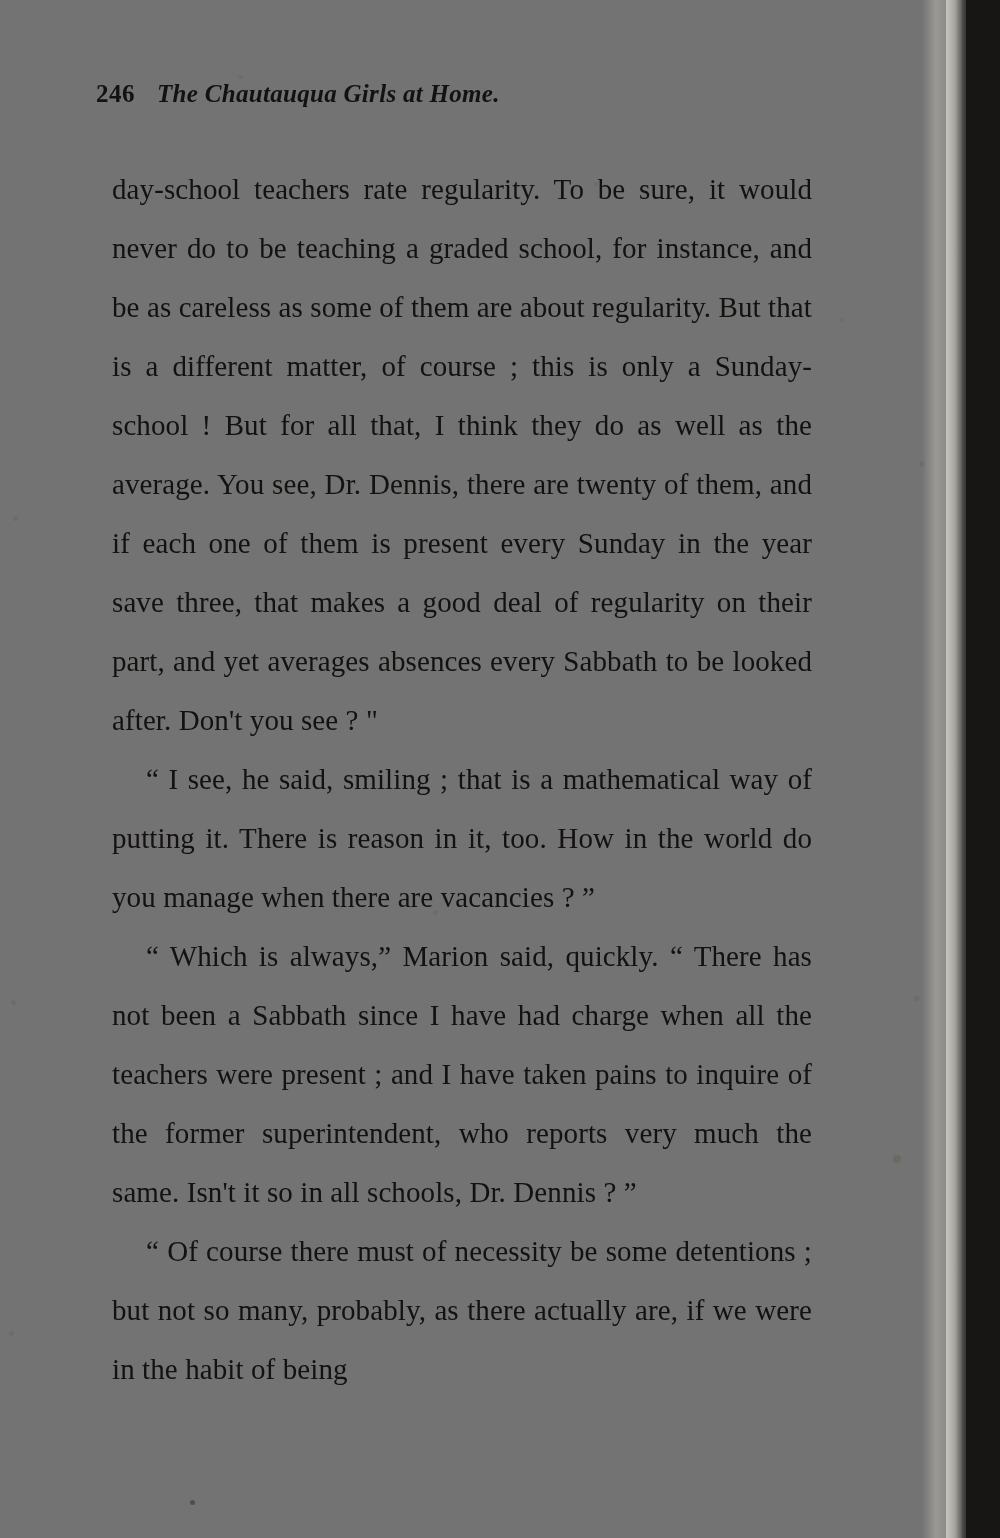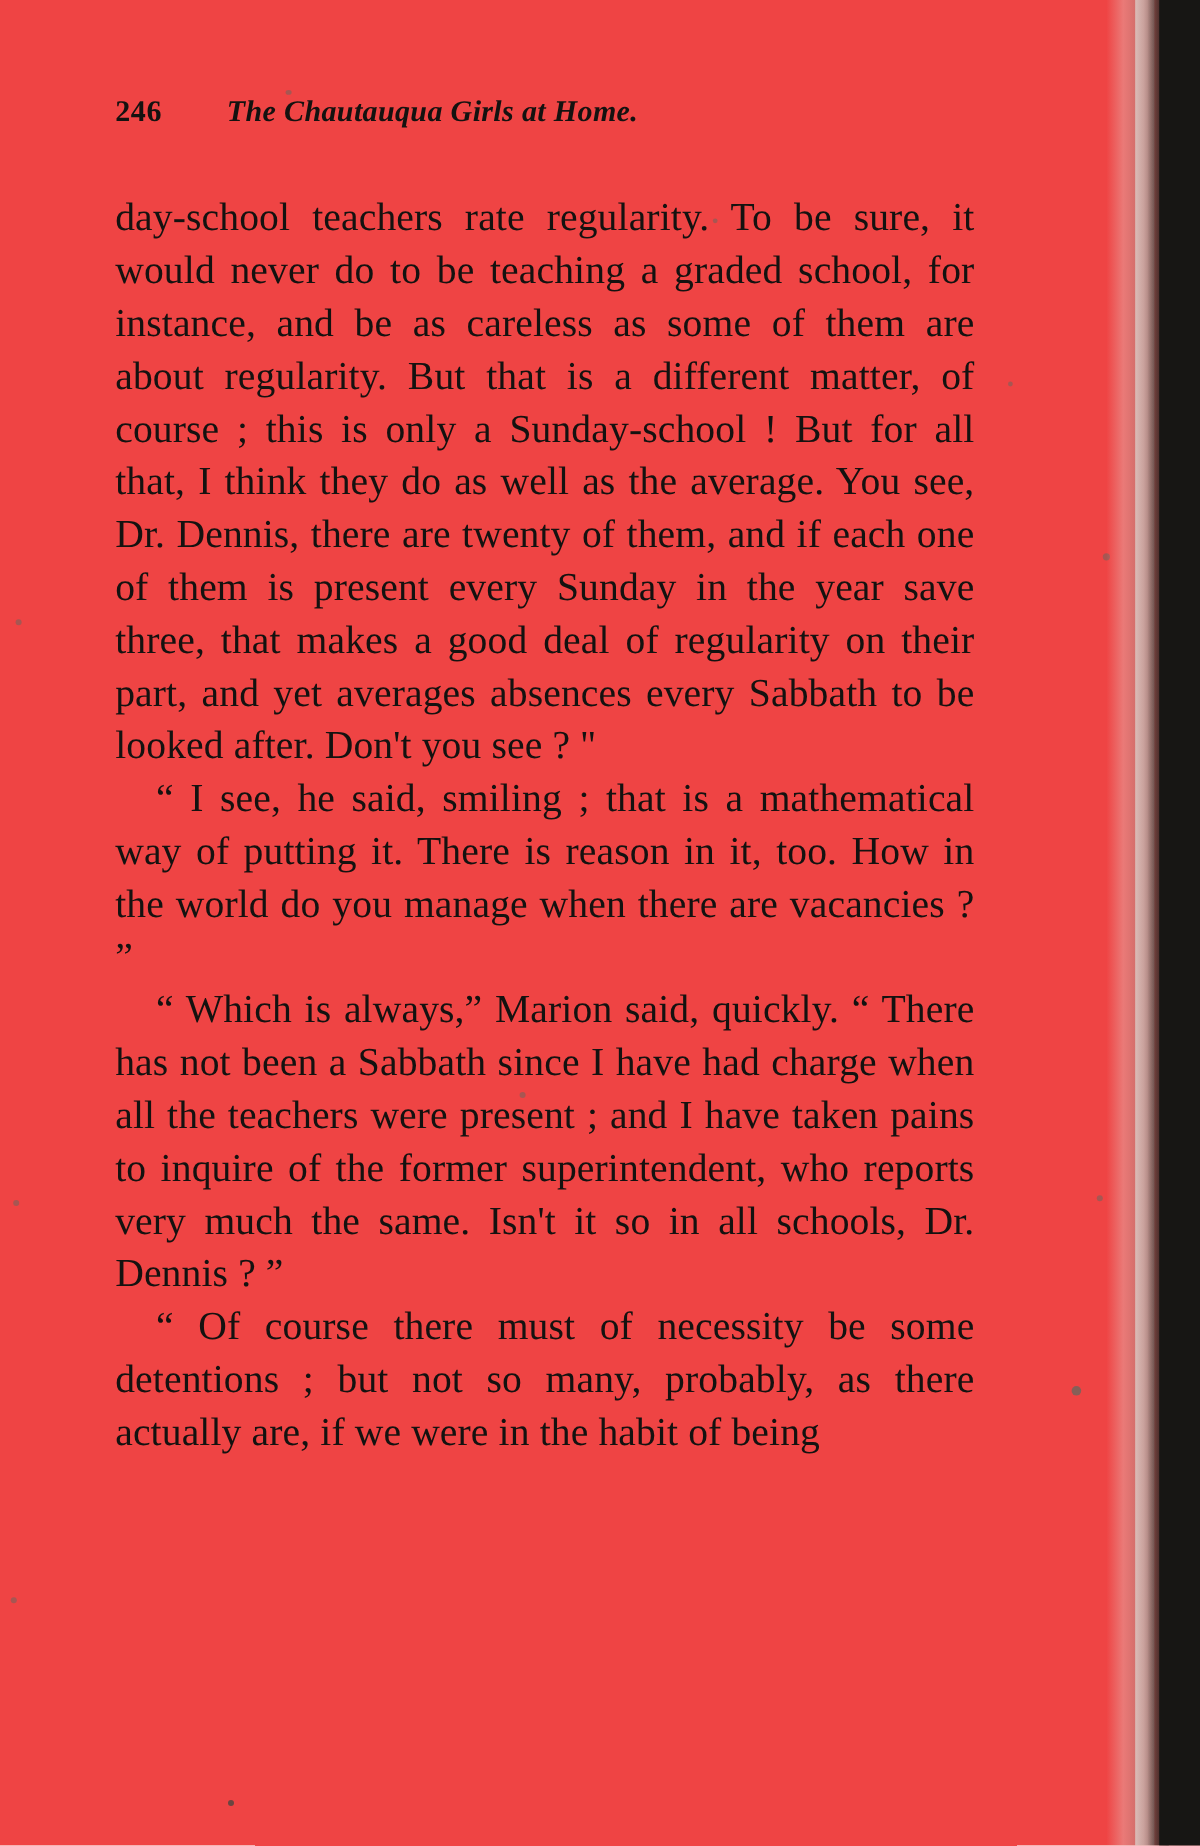--- a/index.html
+++ b/index.html
@@ -13,21 +13,21 @@
     position: relative;
     overflow: hidden;
     font-family: "Liberation Serif", serif;
     color: #141210;
   }
 
   
   .page-scan {
     position: absolute;
     inset: 0;
-    background: #ef4444;
+    background: #737373;
   }
 
   
   .binding-shadow {
     position: absolute;
     top: 0;
     right: 0;
     width: 78px;
     height: 100%;
     background:
@@ -85,31 +85,31 @@
     align-items: baseline;
     margin-bottom: 52px;
   }
   .folio {
     font-weight: bold;
     font-size: 25px;
     letter-spacing: .5px;
     font-family: "Liberation Serif", serif;
   }
   .head-title {
-    margin-left: 54px;
+    margin-left: 22px;
     font-style: italic;
     font-weight: bold;
     font-size: 25px;
     letter-spacing: .3px;
   }
 
   p.body-text {
-    margin: 0 0 0 0;
-    font-size: 33px;
-    line-height: 44px;
+    margin: 0 0 0 16px;
+    font-size: 29px;
+    line-height: 59px;
     text-align: justify;
     text-justify: inter-word;
     letter-spacing: .1px;
   }
   p.body-text + p.body-text {
     margin-top: 0;
   }
   p.indent {
     text-indent: 34px;
   }

